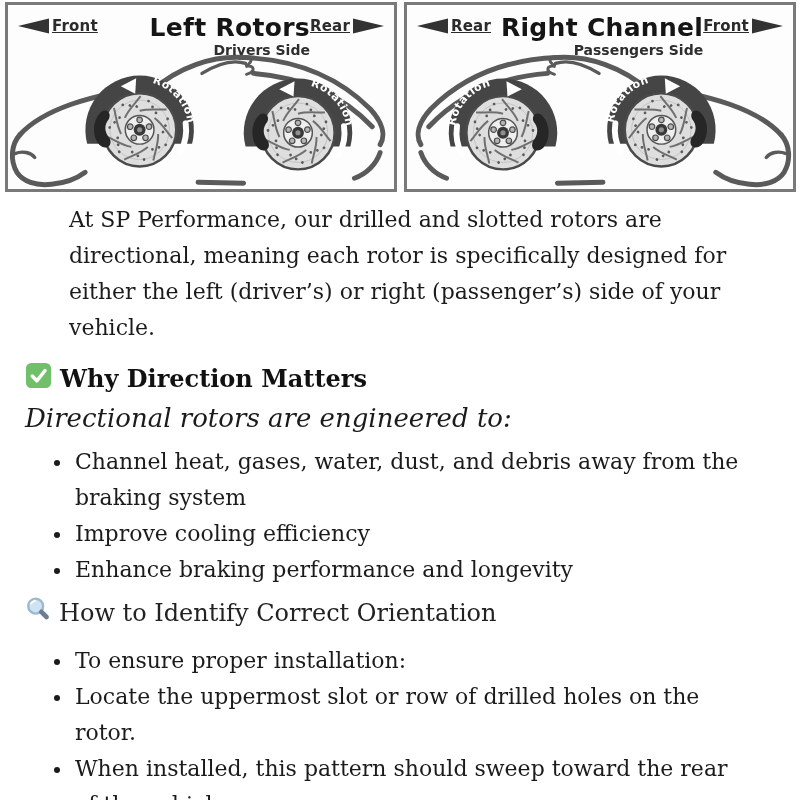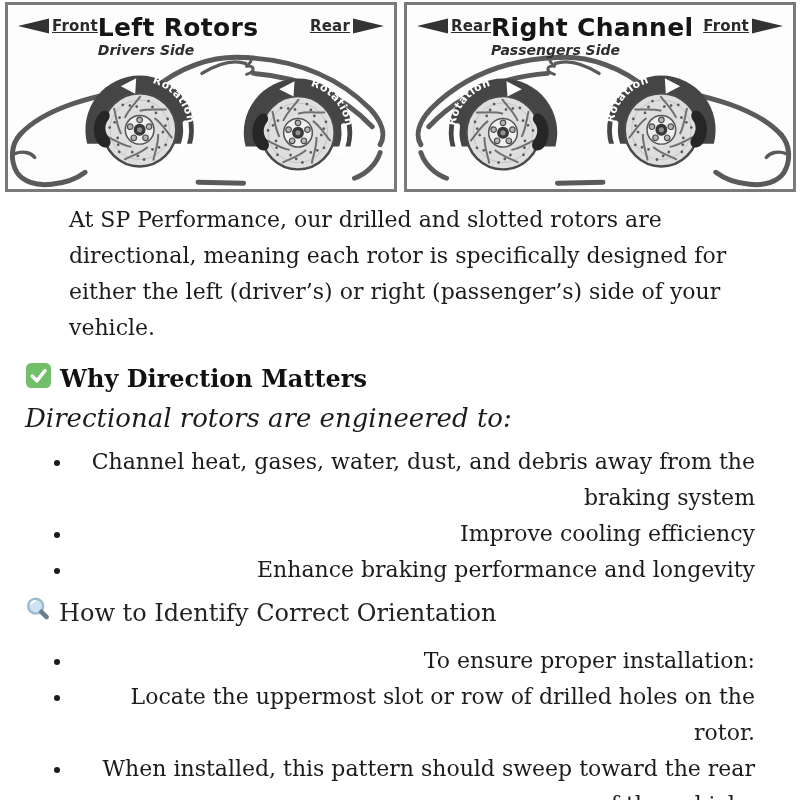--- a/index.html
+++ b/index.html
@@ -11,38 +11,38 @@
   .panel { position: relative; width: 392px; height: 190px;
            border: 3px solid #7a7a7a; background: #fdfdfd; overflow: hidden; }
   .panel-header { position: absolute; top: 6px; left: 0; right: 0;
                   display: flex; justify-content: space-between; align-items: flex-start;
                   padding: 4px 10px 0 10px; z-index: 3;
                   font-family: "DejaVu Sans", sans-serif; }
   .dir-group { display: flex; align-items: center; gap: 2px; margin-top: 2px; }
   .dir-label { font-size: 15px; font-weight: bold; text-decoration: underline;
                color: #2b2b2b; letter-spacing: 0.2px; }
   .dir-arrow { display: block; }
-  .title-block { text-align: left; flex: 1; margin-top: -2px; }
+  .title-block { text-align: right; flex: 1; margin-top: -2px; }
   .panel-title { font-size: 25px; font-weight: bold; color: #151515; letter-spacing: 0.3px; }
-  .panel-subtitle { font-size: 14px; font-weight: bold; font-style: italic; color: #2e2e2e; margin-top: 0px; }
+  .panel-subtitle { font-size: 14px; font-weight: bold; color: #2e2e2e; margin-top: 0px; }
   .car-svg { position: absolute; left: 0; bottom: 0; width: 386px; height: 162px; z-index: 1; }
   .rot-text { fill: #ffffff; font-family: "DejaVu Sans", sans-serif; font-weight: bold;
               font-size: 11px; letter-spacing: 0.6px; }
   .stray-mark { position: absolute; left: 208px; top: 192px; font-size: 13px; color: #8a8a8a; z-index: 2; }
 
   
   .content { padding-left: 25px; padding-right: 30px; }
   .intro { margin-top: 10px; font-size: 22px; line-height: 36px; max-width: 712px; color: #1b1b1b; margin-left: 44px; }
   .section-heading { margin-top: 16px; font-size: 24px; line-height: 30px; color: #111;
                      display: flex; align-items: center; gap: 8px; }
   .section-heading.bold { font-weight: bold; }
   .section-heading.regular { font-weight: normal; color: #222; margin-top: 8px; }
   .emoji-icon { flex: 0 0 auto; display: inline-block; }
   .lead { margin-top: 4px; font-size: 26px; line-height: 36px; font-style: italic; }
-  ul.bullets { margin-top: 8px; list-style: disc; padding-left: 48px; max-width: 730px; text-align: right; }
+  ul.bullets { margin-top: 8px; list-style: disc; padding-left: 48px; max-width: 730px; }
   ul.bullets.second { margin-top: 14px; }
   ul.bullets li { font-size: 22px; line-height: 36px; padding-left: 2px; color: #1b1b1b; }
   ul.bullets li::marker { color: #1b1b1b; font-size: 19px; }
 </style>
 </head>
 <body>
 
 <svg width="0" height="0" style="position:absolute" aria-hidden="true">
   <defs>
     <g id="slotUnit">

